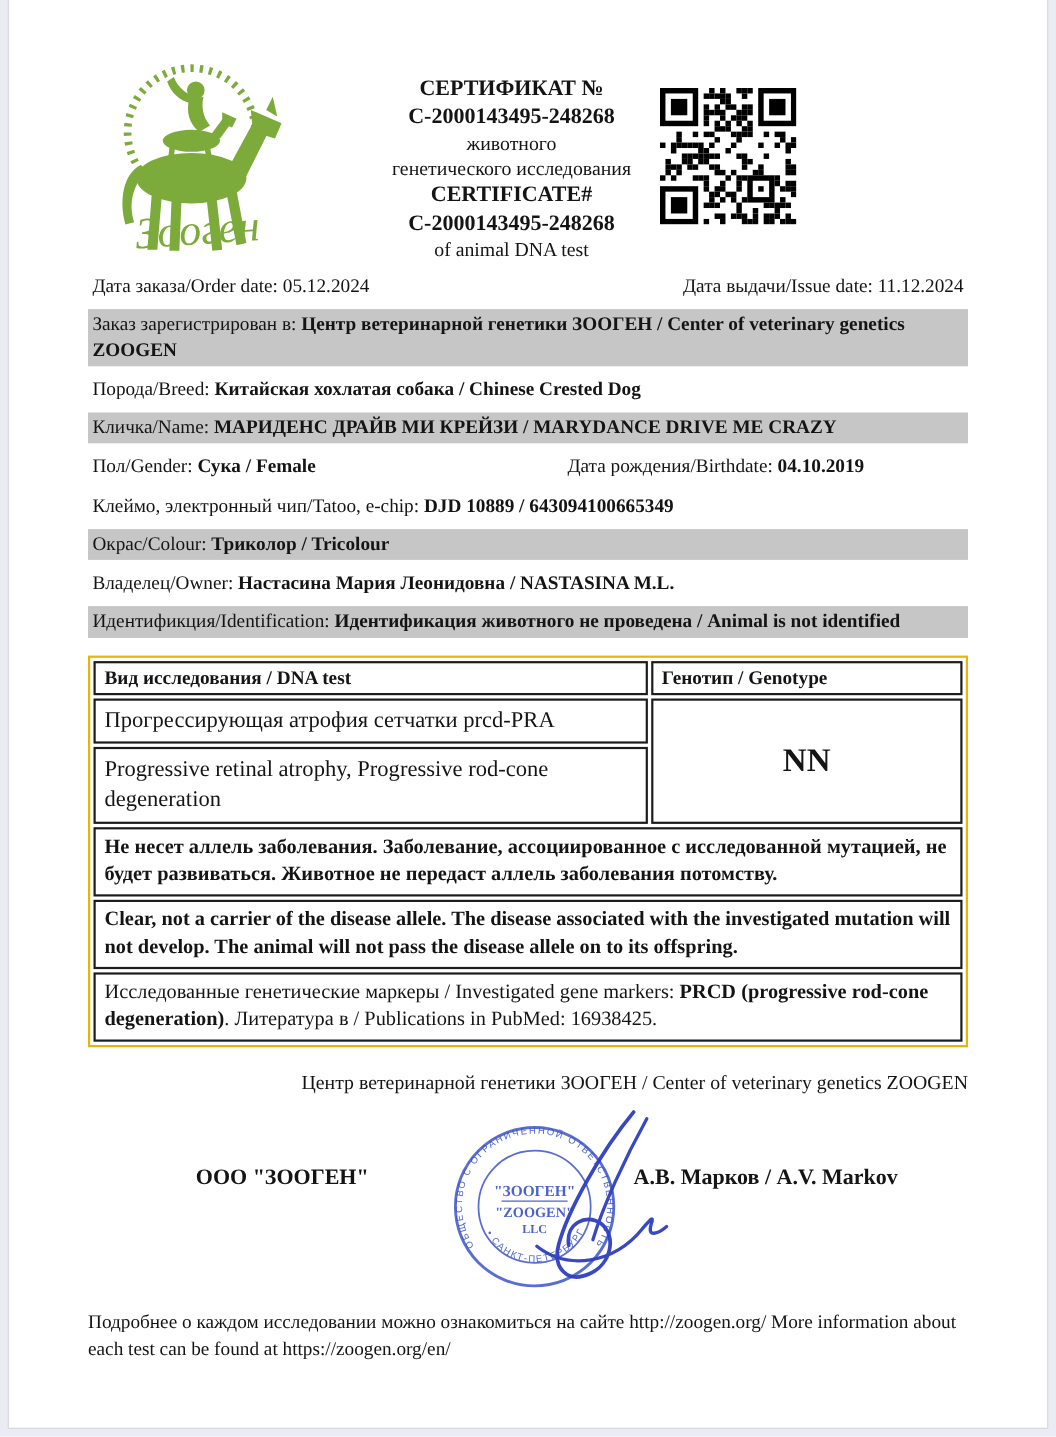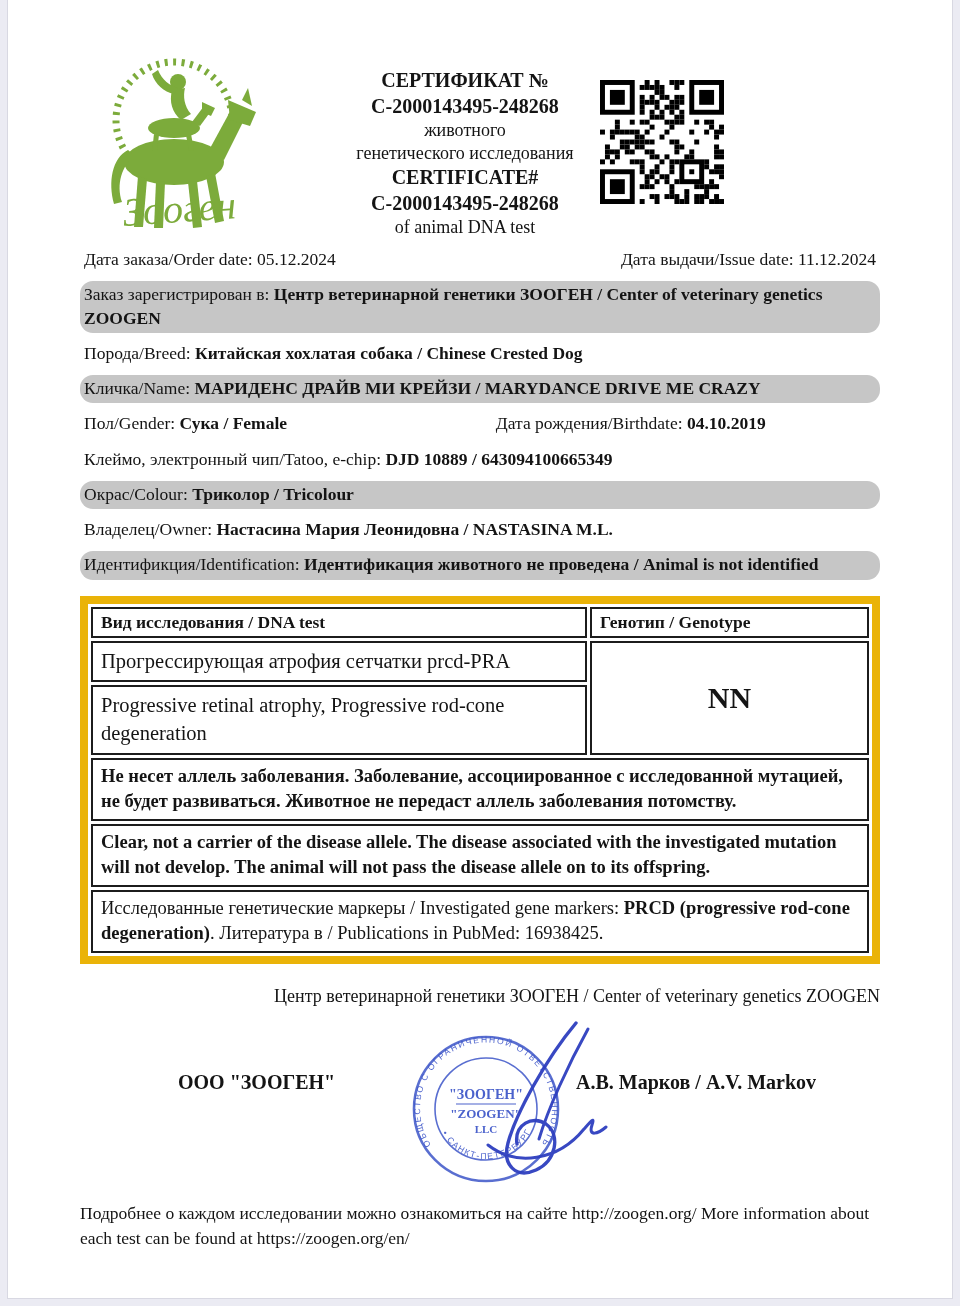--- a/index.html
+++ b/index.html
@@ -18,31 +18,31 @@
   .header{position:relative;height:196px;padding-top:48px;}
   .logo{position:absolute;left:2px;top:50px;width:180px;height:188px;}
   .cert-block{position:absolute;left:215px;top:68px;width:340px;text-align:center;line-height:1.28;}
   .cert-bold{font-weight:bold;font-size:20px;}
   .cert-reg{font-size:18px;}
   .qr{position:absolute;left:520px;top:80px;width:124px;height:124px;}
 
   
   .rows{margin-top:2px;}
   .row{font-size:17.5px;line-height:1.33;padding:2px 4px 3px;margin-bottom:7px;}
-  .row.gray{background:#c6c6c6;border-radius:13px;}
+  .row.gray{background:#c6c6c6;}
   .row .val{font-weight:bold;}
-  .two-col{display:flex;}
+  .two-col{display:flex;gap:20px;}
   .two-col .left{flex:0 0 52%;}
   .two-col .right{flex:1;}
   .date-row{display:flex;justify-content:space-between;}
 
   
   table.results{
     width:100%;border-collapse:separate;border-spacing:3px;
-    border:8px solid #eab308;margin-top:16px;background:#fff;
+    border:2px solid #eab308;margin-top:16px;background:#fff;
   }
   table.results th,table.results td{border:2px solid #1c1c1c;vertical-align:middle;}
   th.hdr{font-size:17.5px;font-weight:bold;text-align:left;padding:3px 8px;}
   td.test{font-size:20.5px;line-height:1.35;padding:5px 8px;font-weight:normal;}
   td.genotype{font-size:30px;font-weight:bold;text-align:center;width:36%;}
   td.result{font-size:18.5px;font-weight:bold;line-height:1.38;padding:4px 8px;margin-left:31px;}
   td.markers{font-size:18.5px;line-height:1.38;padding:4px 8px;font-weight:normal;}
   td.markers b{font-weight:bold;}
 
   

